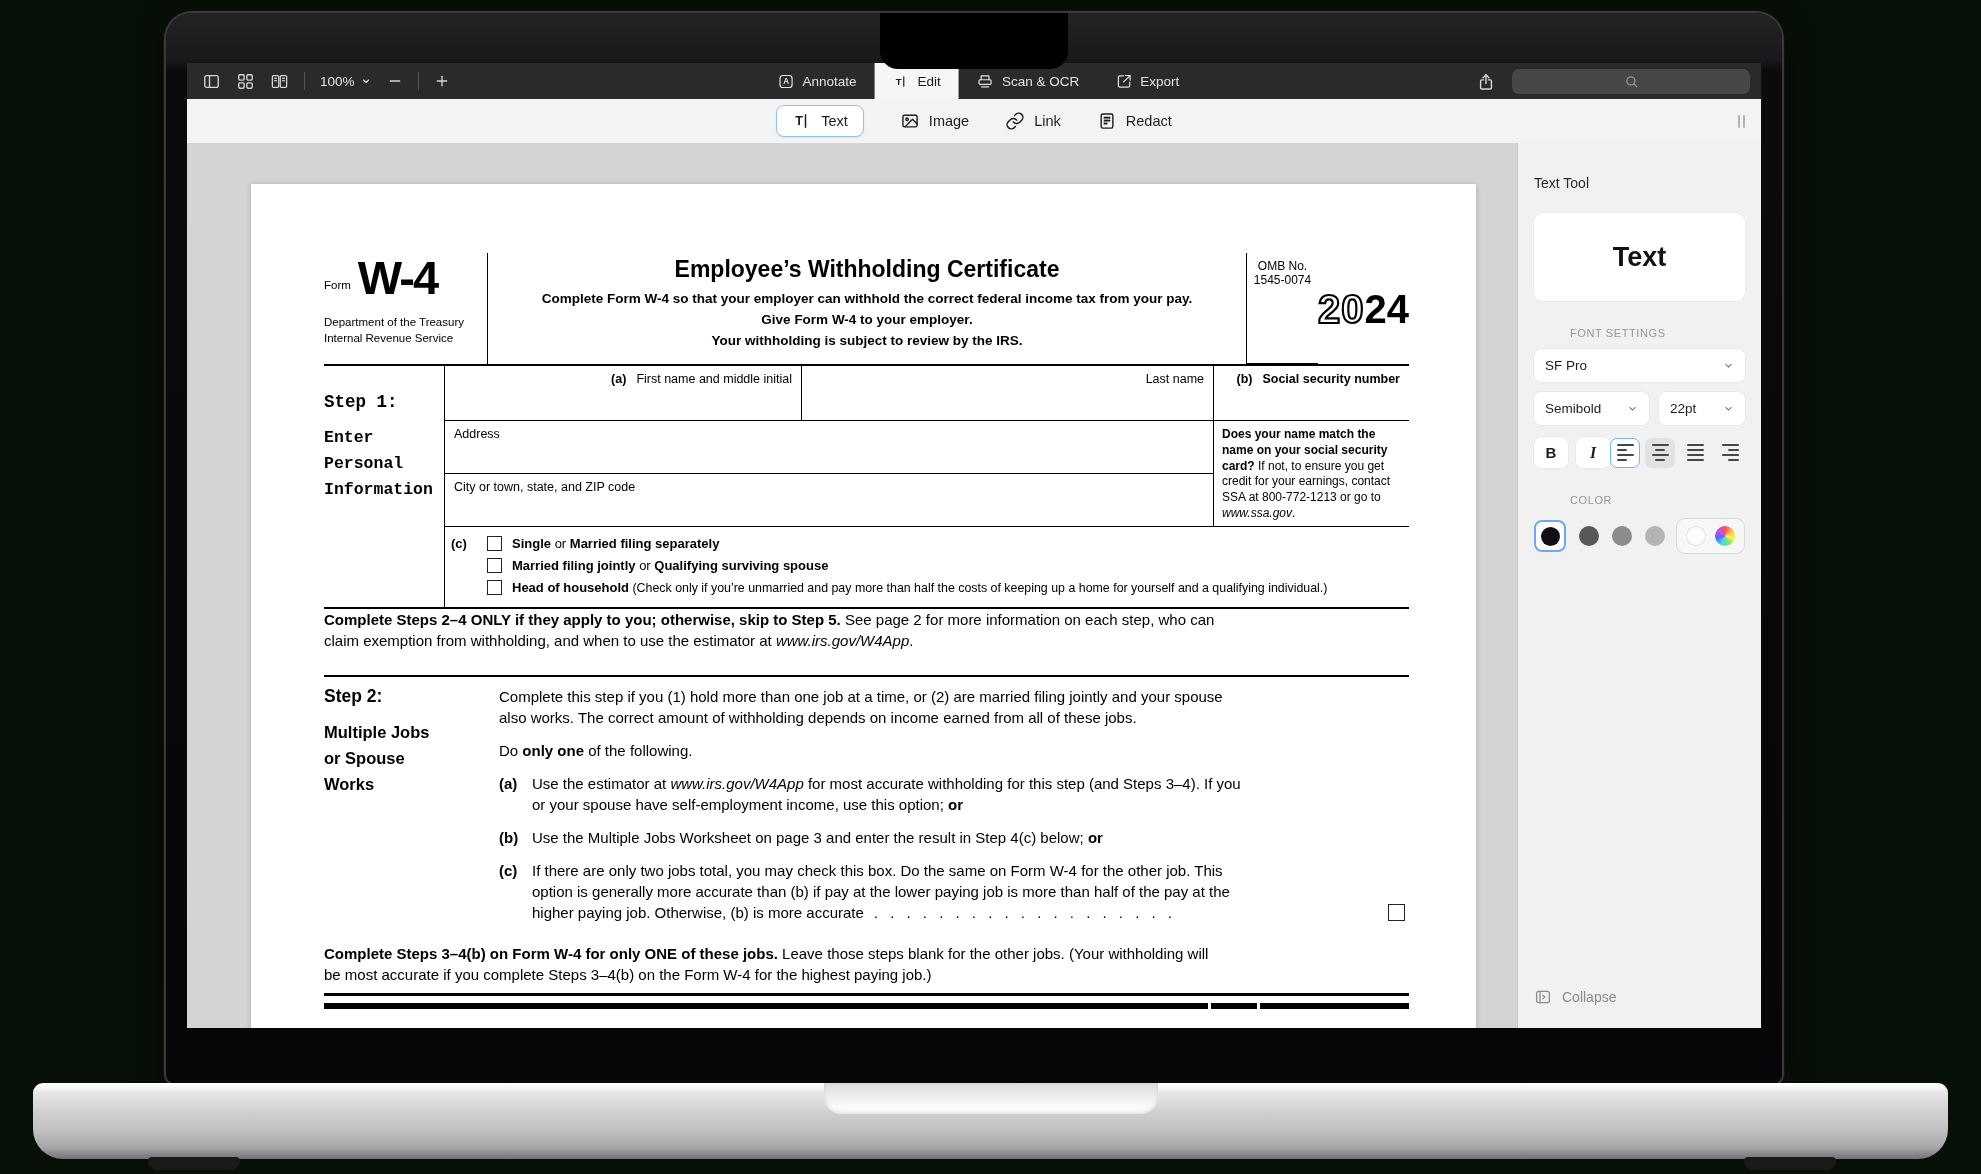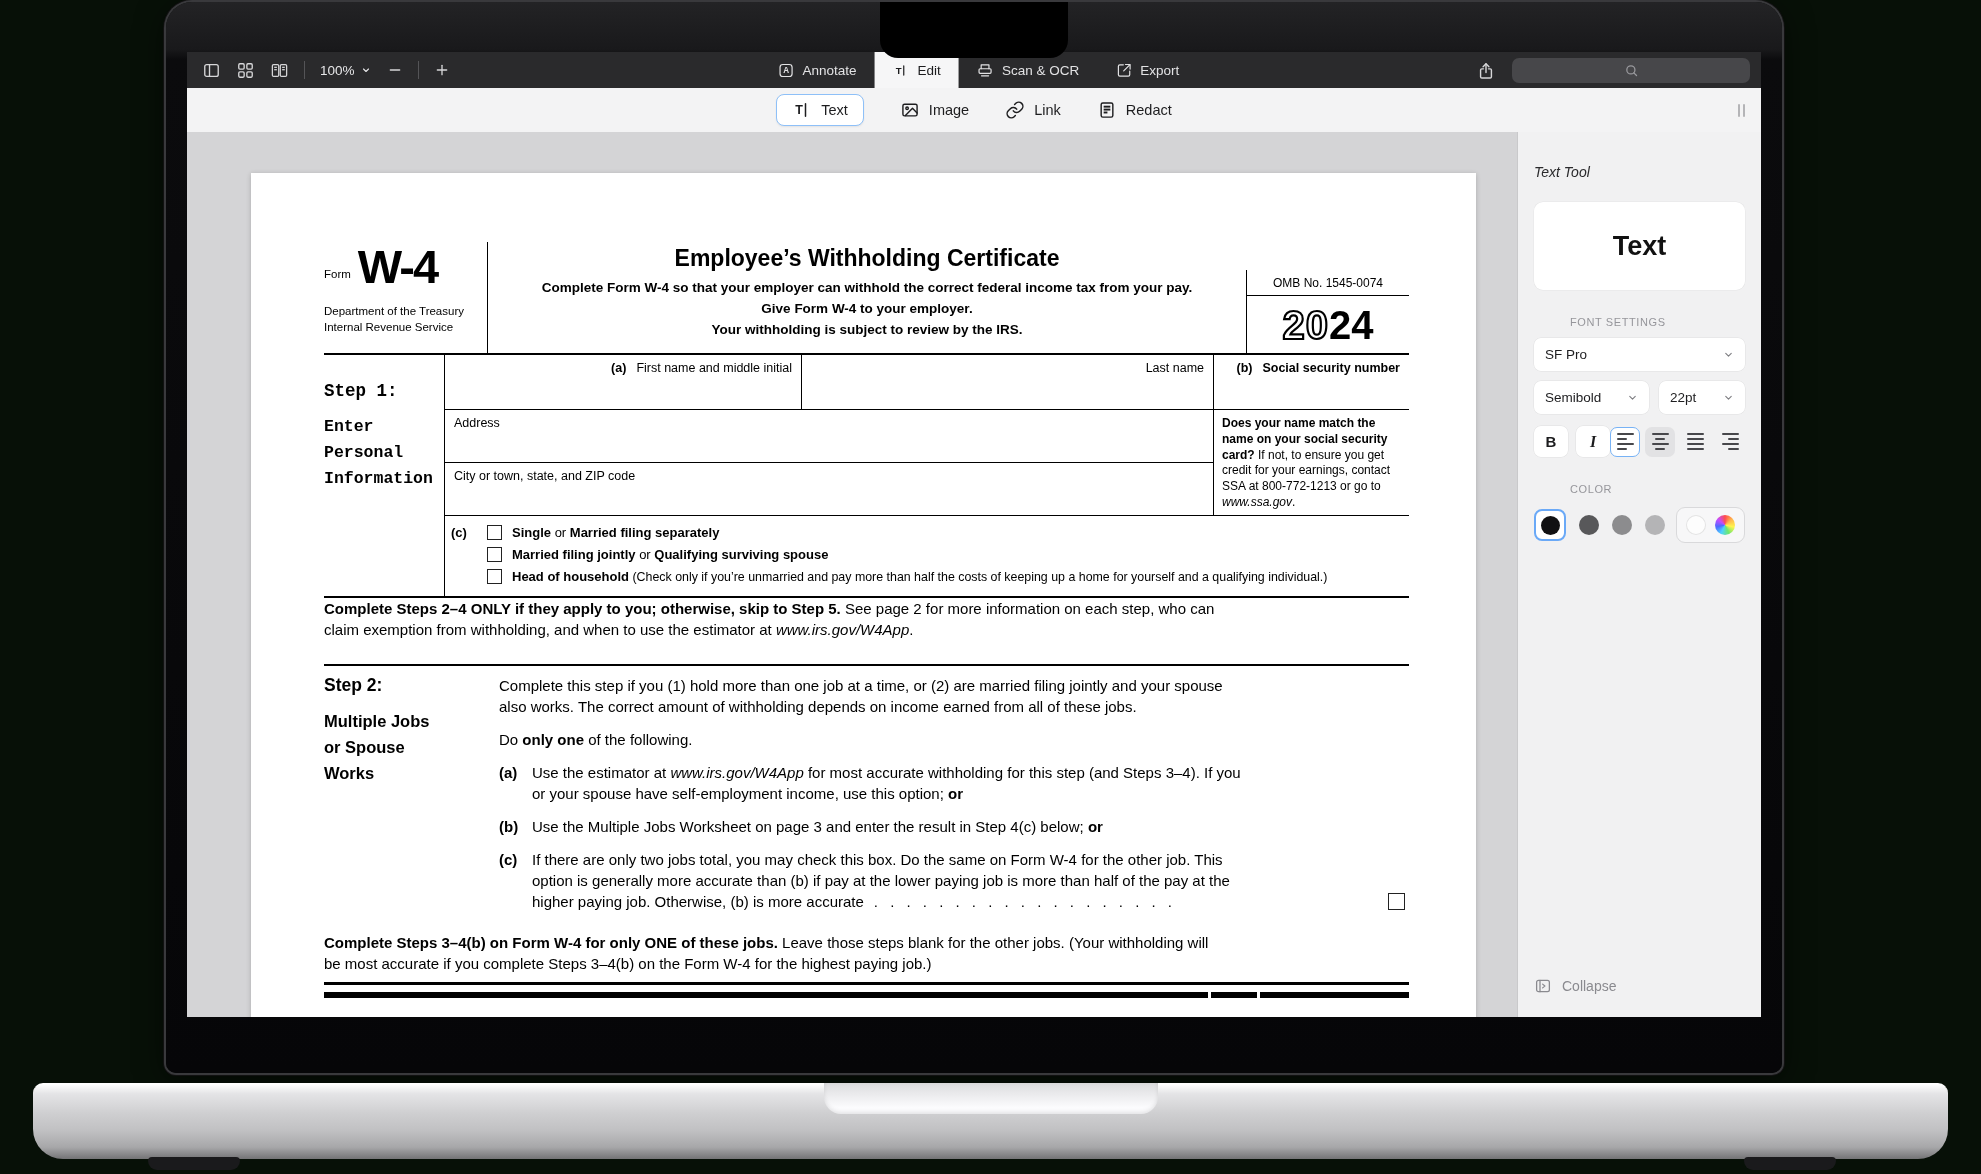--- a/index.html
+++ b/index.html
@@ -2,21 +2,21 @@
 <html><head>
 <meta charset="utf-8">
 <style>
   * { margin:0; padding:0; box-sizing:border-box; }
   html,body { width:1981px; height:1174px; overflow:hidden; }
   body { background:#071007; font-family:"Liberation Sans", sans-serif; }
   .stage { position:relative; width:1981px; height:1174px; }
 
   
   .laptop-screen {
-    position:absolute; left:166px; top:2px; width:1616px; height:1071px;
+    position:absolute; left:166px; top:13px; width:1616px; height:1071px;
     background:linear-gradient(180deg,#232325 0%,#19191b 4.4%,#0b0b0d 5.4%,#060608 100%);
     border-radius:26px 26px 10px 10px;
     box-shadow:0 0 0 2px #39393c, 0 0 0 3px #111, 0 6px 30px rgba(0,0,0,.6);
   }
   .notch {
     position:absolute; top:0; left:50%; transform:translateX(-50%);
     width:188px; height:56px; background:#000; border-radius:0 0 18px 18px; z-index:6;
   }
   .base {
     position:absolute; left:33px; top:1083px; width:1915px; height:76px;
@@ -82,21 +82,21 @@
   
   .form-header { display:grid; grid-template-columns:163px 1fr 163px; border-bottom:2.5px solid #000; min-height:113px; }
   .fh-left { padding:6px 8px 4px 0; }
   .fh-formrow { display:flex; align-items:flex-end; }
   .form-word { font-size:11.5px; margin:0 7px 7px 0; }
   .form-number { font-size:47px; font-weight:900; letter-spacing:-2px; line-height:.82; }
   .fh-dept { margin-top:16px; font-size:11.5px; line-height:1.4; }
   .fh-center { border-left:1.5px solid #000; padding:3px 10px 6px; text-align:center; }
   .fh-title { font-size:23px; font-weight:bold; margin-bottom:7px; }
   .fh-sub { font-size:13.5px; font-weight:bold; margin-top:3.5px; line-height:1.3; }
-  .fh-right { border-left:1.5px solid #000; display:flex; flex-direction:column;margin-top:28px; }
+  .fh-right { border-left:1.5px solid #000; display:flex; flex-direction:row; }
   .fh-omb { font-size:12px; text-align:center; padding:6px 2px 5px; border-bottom:1.5px solid #000; }
   .fh-year { flex:1; display:flex; align-items:center; justify-content:center; font-size:40px; font-weight:900; line-height:1; }
   .y-out { color:#fff; -webkit-text-stroke:2.2px #000; letter-spacing:1px; }
   .y-bold { color:#000; }
 
   
   .step1 { display:grid; grid-template-columns:120px 1fr; border-bottom:2.5px solid #000; }
   .step-big { font-size:17.5px; font-weight:bold; }
   .step-sub { font-size:16.5px; font-weight:bold; line-height:26px; margin-top:13px; width:112px; }
   .s1-label { padding-top:26px;font-family:Liberation Mono, monospace; }
@@ -130,21 +130,21 @@
   .dots { letter-spacing:4px; margin-left:10px; }
   .cb-right { position:absolute; right:4px; bottom:2px; width:17px; height:17px; }
   .note34 { margin-top:20px; }
   .bottom-rule { margin-top:8px; height:2.5px; background:#000; }
   .bottom-thick { margin-top:7px; height:6px; background:#000; position:relative; }
   .bottom-thick .tick { position:absolute; top:0; bottom:0; width:3px; background:#fff; }
   .tick.t1 { left:81.5%; } .tick.t2 { left:86%; }
 
   
   .sidebar { width:244px; background:#f1f1f2; border-left:1px solid #c9c9cb; padding:0 16px; position:relative; flex-shrink:0; }
-  .sb-title { margin-top:32px; font-size:14px; color:#2a2a2c;font-style:italic; }
+  .sb-title { margin-top:32px; font-size:14px; color:#2a2a2c; }
   .sb-preview { margin-top:22px; background:#fff; border-radius:9px; height:88px; display:flex; align-items:center; justify-content:center; font-size:27px; font-weight:bold; color:#111; box-shadow:0 0 0 .5px rgba(0,0,0,.05); }
   .sb-section { margin-top:26px; font-size:11px; color:#96969b; letter-spacing:.6px;margin-left:36px; }
   .sb-select { margin-top:10px; background:#fff; border-radius:7px; height:33px; display:flex; align-items:center; justify-content:space-between; padding:0 11px; font-size:13.5px; color:#1d1d1f; box-shadow:0 0 0 .5px rgba(0,0,0,.07); cursor:pointer;gap:24px; }
   .sb-row { display:flex; gap:10px; }
   .sb-row .sb-select.grow { flex:1; }
   .sb-row .sb-select.size { width:86px; }
   .sb-format-row { display:flex; align-items:center; margin-top:12px; }
   .fmt-btn { width:40px; height:31px; background:#fff; border:none; border-radius:7px; display:flex; align-items:center; justify-content:center; font-size:15px; font-weight:bold; color:#1c1c1e; box-shadow:0 0 0 .5px rgba(0,0,0,.07); cursor:pointer; font-family:"Liberation Sans",sans-serif; }
   .fmt-btn.italic { margin-left:8px; font-family:"Liberation Serif",serif; font-style:italic; font-size:16px; }
   .align-group { margin-left:auto; display:flex; align-items:center; gap:5px; }

